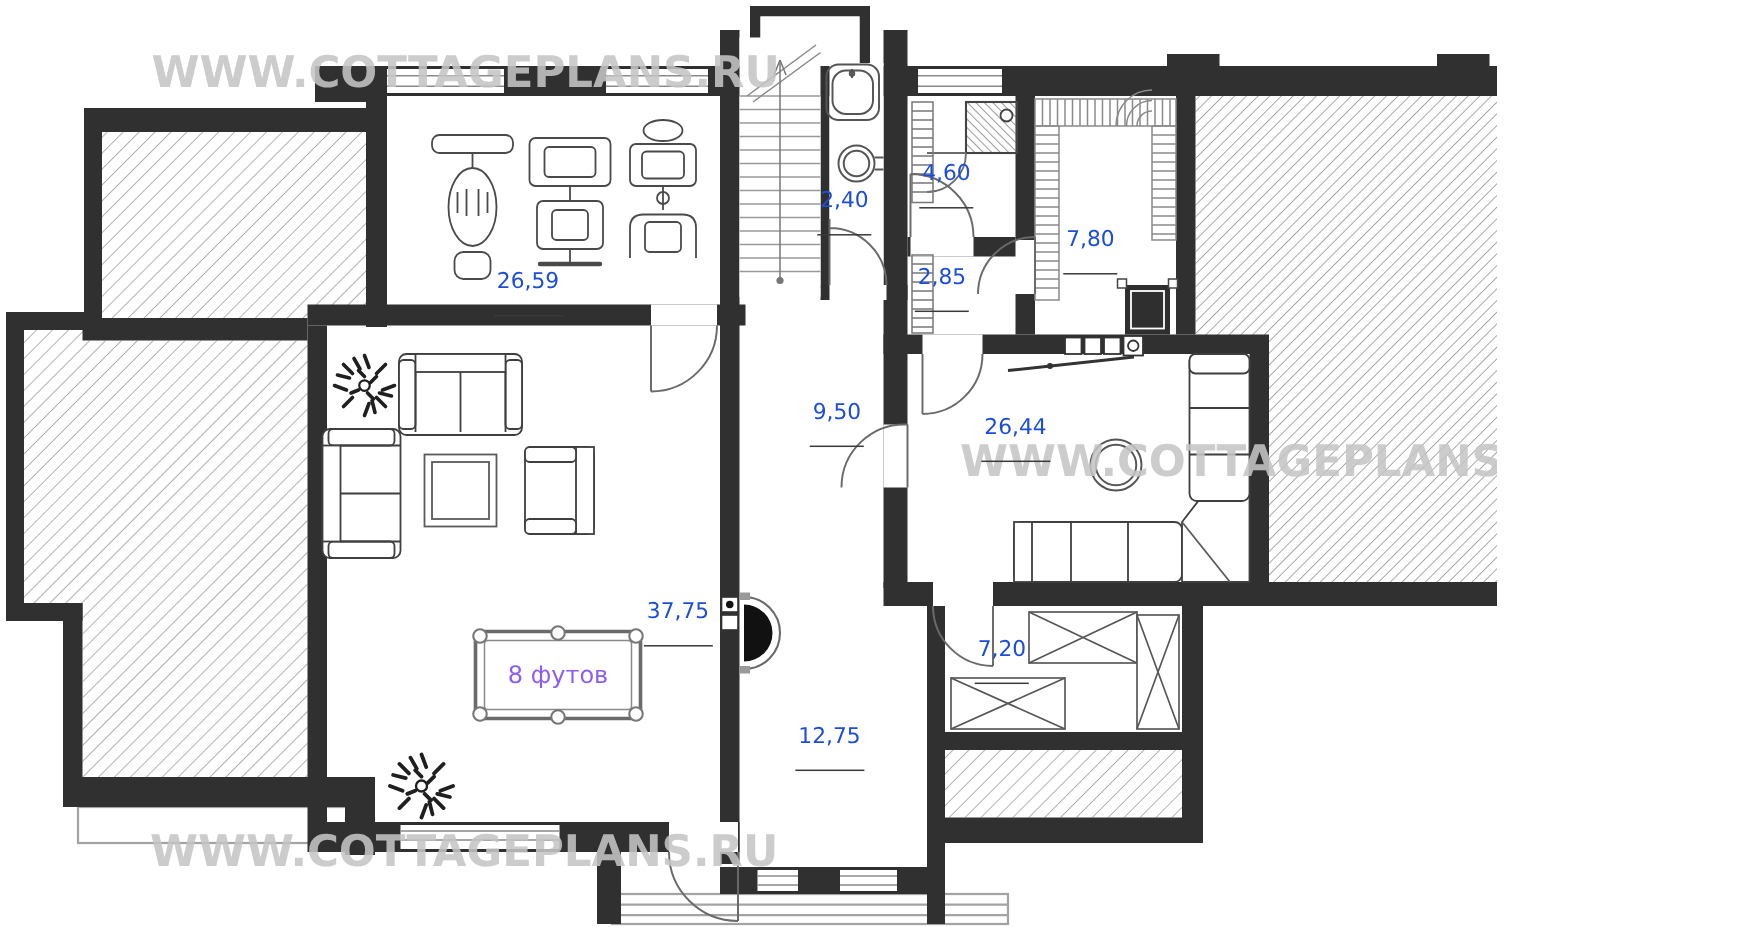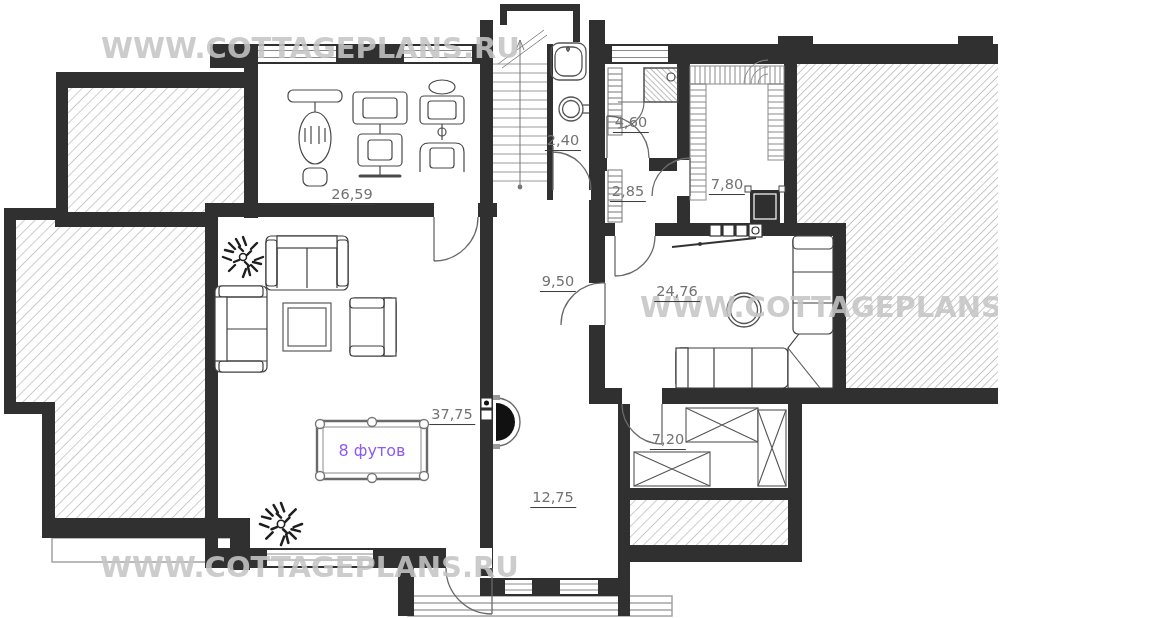--- a/index.html
+++ b/index.html
@@ -1,20 +1,20 @@
 <!DOCTYPE html>
 <html><head>
 <meta charset="utf-8">
 <style>
   html,body{margin:0;padding:0;background:#fff;}
   #canvas{position:relative;width:998px;height:618px;background:#fff;overflow:hidden;
           font-family:"DejaVu Sans","Liberation Sans",sans-serif;}
   #plan-svg{position:absolute;left:0;top:0;}
-  .room-label{position:absolute;transform:translate(-50%,-50%);font-size:14.5px;color:#737373;
-              border-bottom:1.2px solid #3a3a3a;padding:0 2px 1px 2px;white-space:nowrap;line-height:1.1;}
+  .room-label{position:absolute;transform:translate(-50%,-50%);font-size:14.5px;color:#1d4ed8;
+              border-bottom:1.2px solid #3a3a3a;padding:0 2px 13px 2px;white-space:nowrap;line-height:1.1;}
   .plain-label{position:absolute;transform:translate(-50%,-50%);font-size:16px;color:#8b5cf6;white-space:nowrap;}
   .watermark{position:absolute;font-size:29px;font-weight:bold;color:#c5c5c5;opacity:.88;
              letter-spacing:0px;white-space:nowrap;user-select:none;}
 </style>
 </head>
 <body>
 
 <div id="canvas">
 
 <svg id="plan-svg" width="1170" height="618" viewBox="0 0 1170 618">
@@ -331,21 +331,21 @@
 </svg>
 
 <div class="watermark" style="left:101px;top:31px;">WWW.COTTAGEPLANS.RU</div>
 <div class="watermark" style="left:640px;top:290px;">WWW.COTTAGEPLANS.RU</div>
 <div class="watermark" style="left:100px;top:550px;">WWW.COTTAGEPLANS.RU</div>
 
 <div class="room-label" style="left:352px;top:196px;">26,59</div>
 <div class="room-label" style="left:563px;top:142px;">2,40</div>
 <div class="room-label" style="left:631px;top:124px;">4,60</div>
 <div class="room-label" style="left:628px;top:193px;">2,85</div>
-<div class="room-label" style="left:727px;top:186px;">7,80</div>
+<div class="room-label" style="left:727px;top:168px;">7,80</div>
 <div class="room-label" style="left:534px;top:283px;margin-left:24px;">9,50</div>
-<div class="room-label" style="left:677px;top:293px;">24,76</div>
+<div class="room-label" style="left:677px;top:293px;">26,44</div>
 <div class="room-label" style="left:452px;top:375px;margin-top:41px;">37,75</div>
 <div class="room-label" style="left:668px;top:441px;">7,20</div>
 <div class="room-label" style="left:553px;top:499px;">12,75</div>
 <div class="plain-label" style="left:372px;top:450px;">8 футов</div>
 
 </div>
 
 </body></html>

